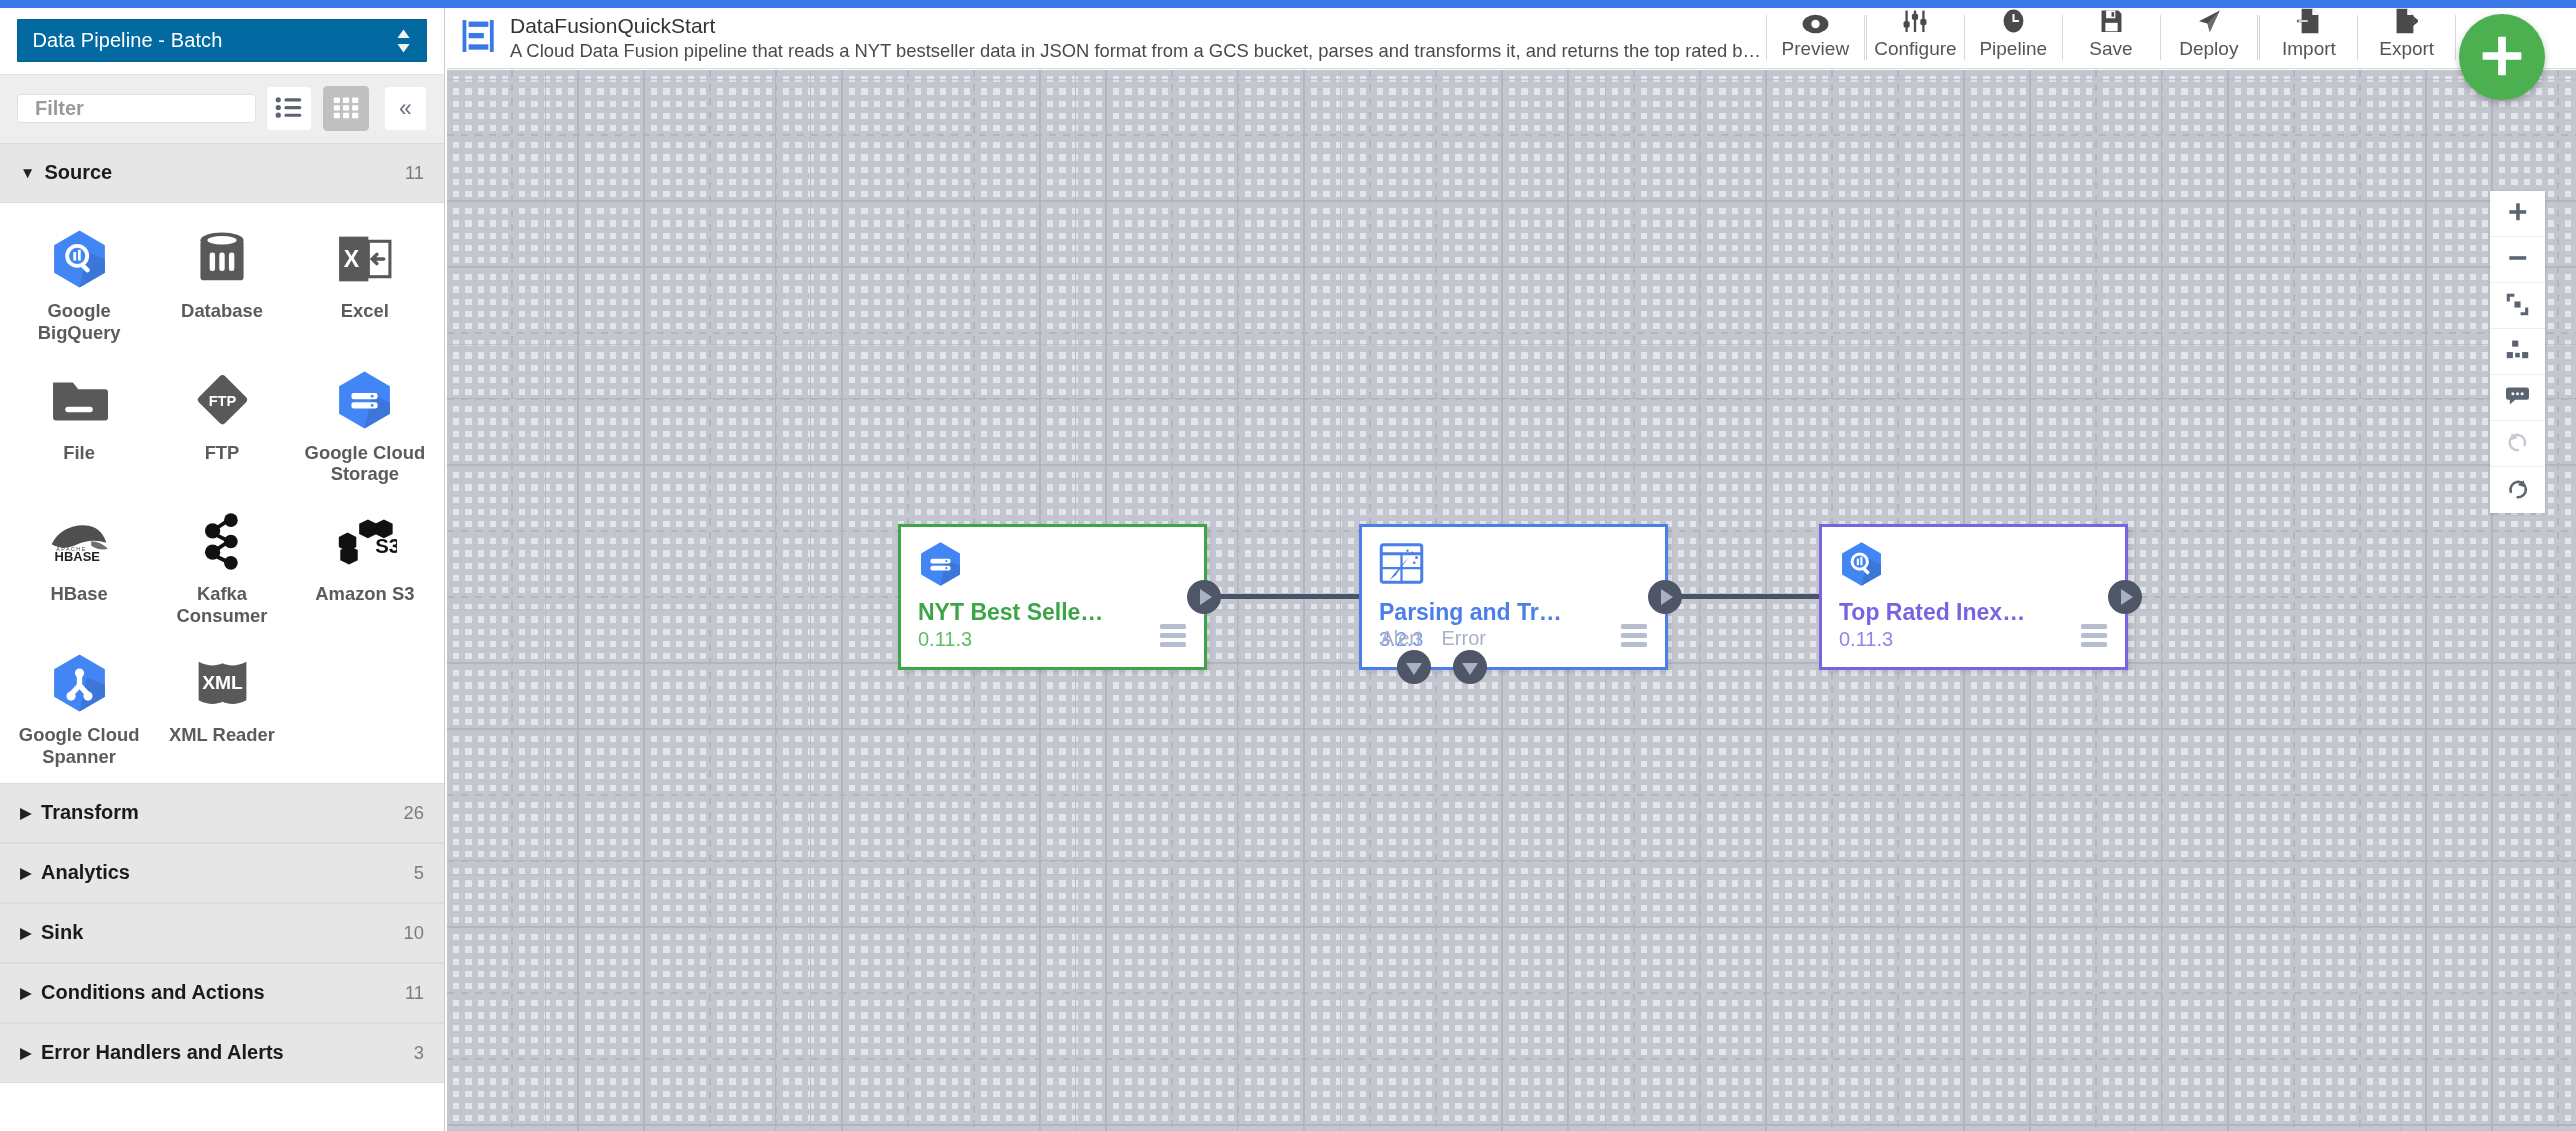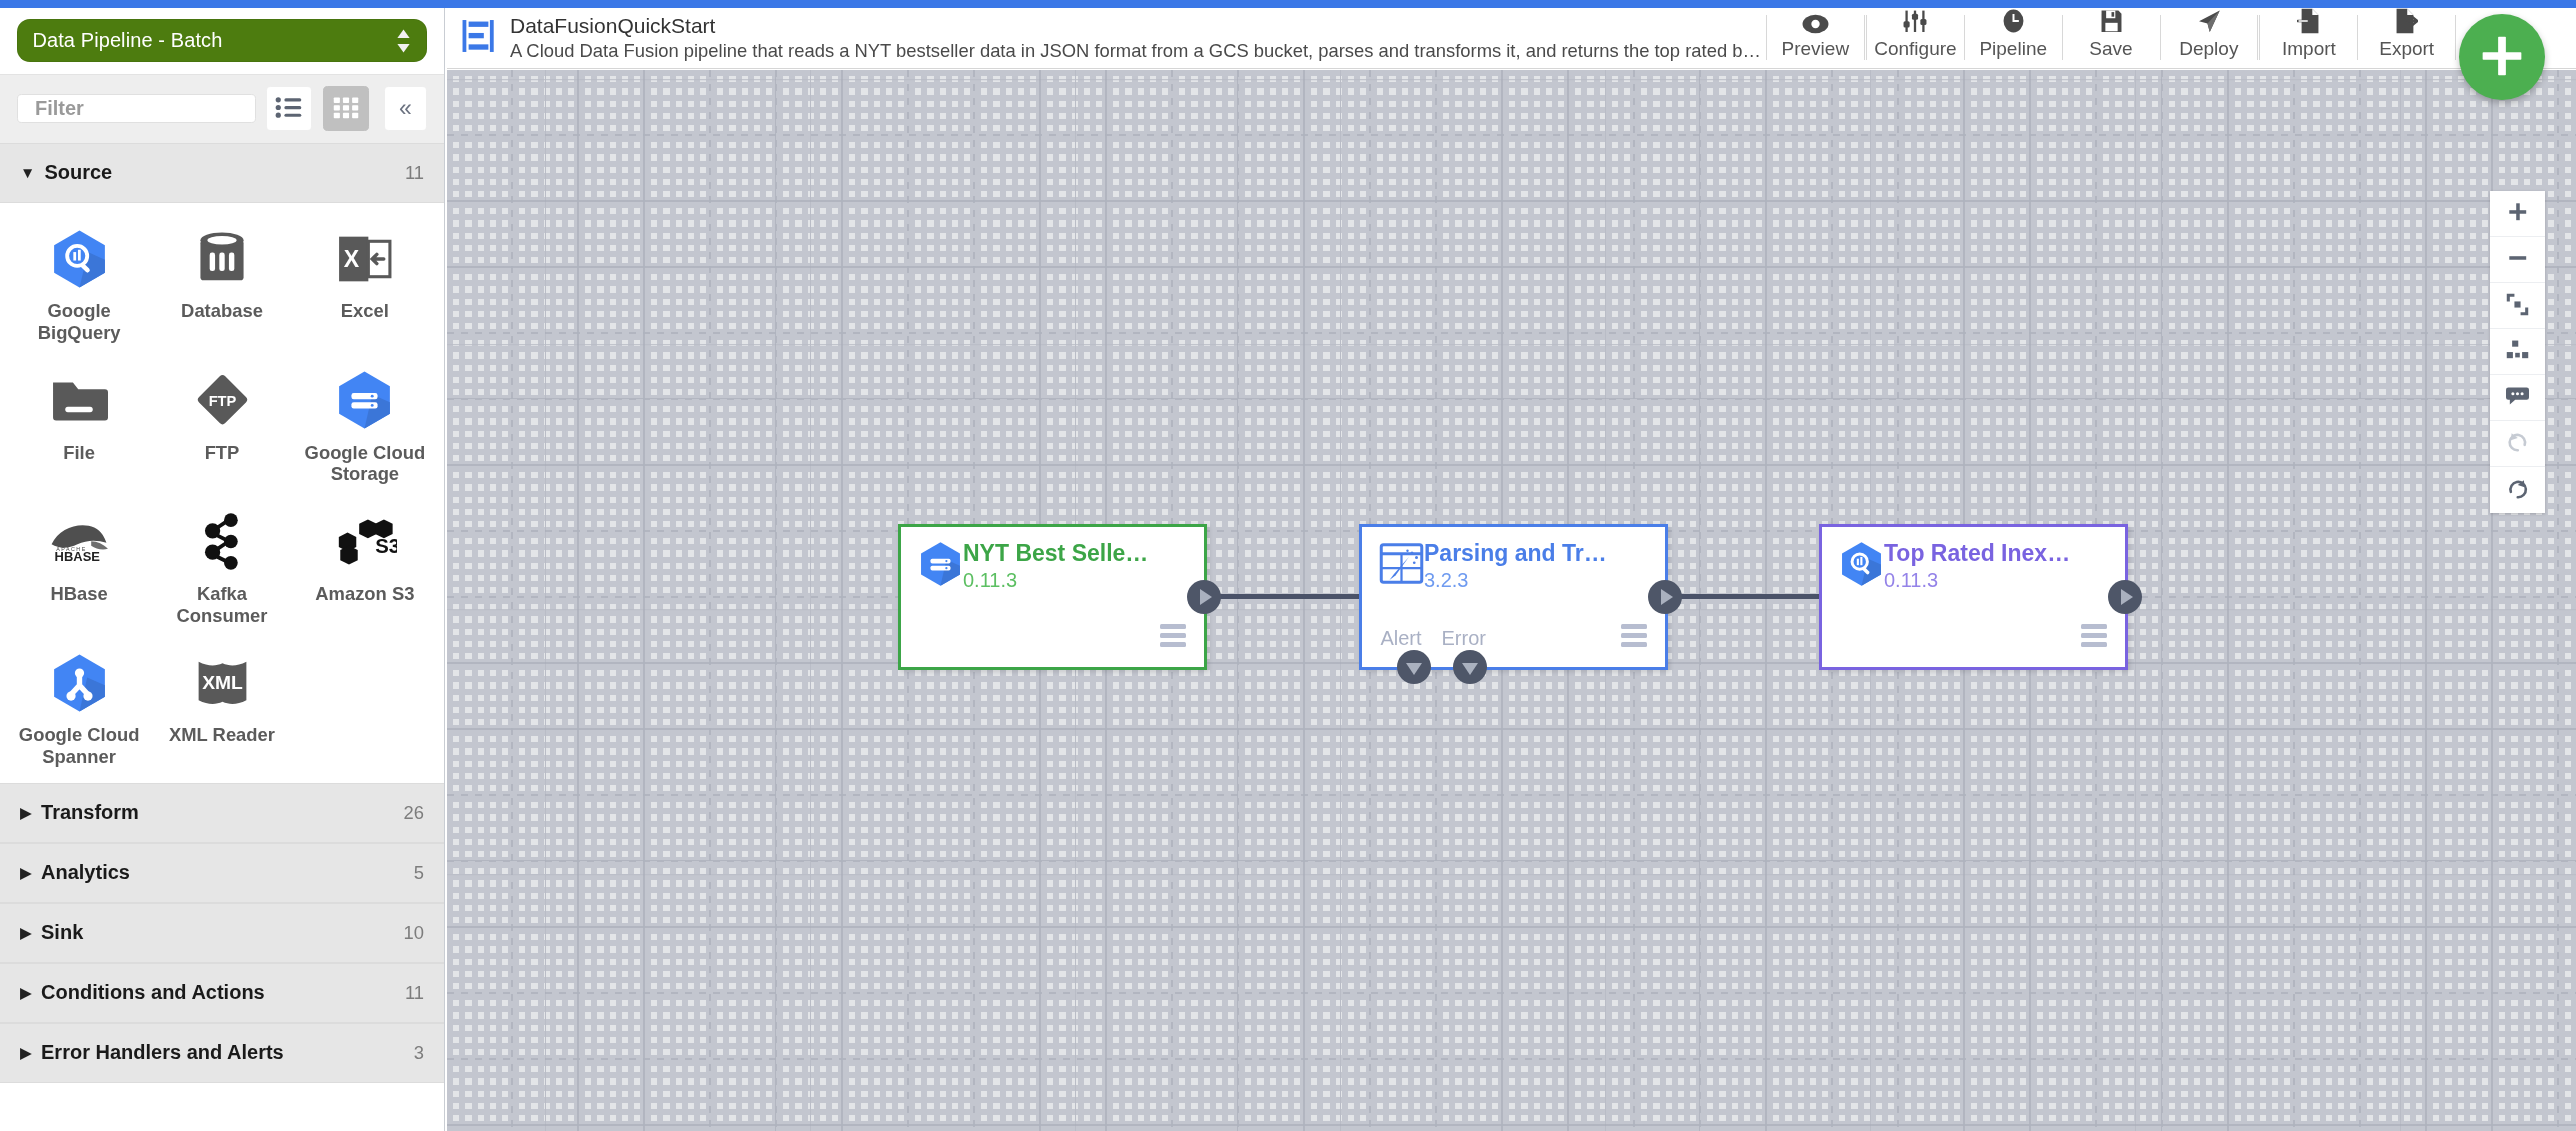--- a/index.html
+++ b/index.html
@@ -14,21 +14,21 @@
   
   .top-strip { position:absolute; left:0; top:0; width:2576px; height:7.7px; background:#3b78e7; }
 
   
   .sidebar {
     position:absolute; left:0; top:7.7px; width:445px; height:1124px;
     background:#ffffff; border-right:1.5px solid #c9cdd3; overflow:hidden;
   }
   .pipeline-type-row { height:66px; background:#fff; display:flex; align-items:center; padding:0 17px; }
   .pipeline-select {
-    width:411px; height:43px; background:#4d7c0f; border-radius:13px;
+    width:411px; height:43px; background:#0369a1; border-radius:1px;
     display:flex; align-items:center; justify-content:space-between;
     padding:0 15.4px; color:#ffffff; font-size:20px; letter-spacing:0.1px;
     box-shadow:inset 0 0 0 0.8px rgba(0,0,0,.08);
   }
   .spin { display:flex; flex-direction:column; align-items:center; line-height:.62; color:#f0f0f0; font-size:18.4px;}
 
   .filter-row {
     height:69px; background:#eeeeee; display:flex; align-items:center;
     padding:0 17px; gap:10.7px; border-top:0.8px solid #e3e3e3;
   }
@@ -120,21 +120,21 @@
       repeating-linear-gradient(to bottom, #000 0 7px, transparent 7px 14px);
     opacity:.75;
     pointer-events:none;
   }
 
   
   .node {
     position:absolute; width:309px; height:146px; background:#ffffff;
     border:3.8px solid #3ca547; box-shadow:1.5px 2.3px 4.6px rgba(0,0,0,.12);
   }
-  .node-head { display:flex; align-items:flex-start; gap:0; padding:14px 14px 0 17px; }
+  .node-head { display:flex; align-items:flex-start; gap:14px; padding:14px 14px 0 17px;flex-direction:column; }
   .node-icon { width:45px; height:45px; flex:none; display:flex; align-items:center; justify-content:center; }
   .node-texts { display:flex; flex-direction:column; gap:3.1px; min-width:0; }
   .node-title { font-size:23px; font-weight:bold; line-height:1.1; white-space:nowrap; }
   .node-ver { font-size:20px; line-height:1.1; }
   .hamburger { position:absolute; right:18.4px; bottom:20px; display:flex; flex-direction:column; gap:4.6px; }
   .hamburger span { display:block; width:26px; height:4.6px; background:#b7bdd0; border-radius:1.5px; }
   .port-out {
     position:absolute; right:-17px; top:50%; transform:translateY(-50%);
     width:34px; height:34px; border-radius:50%; background:#4e5668;
     display:flex; align-items:center; justify-content:center;

